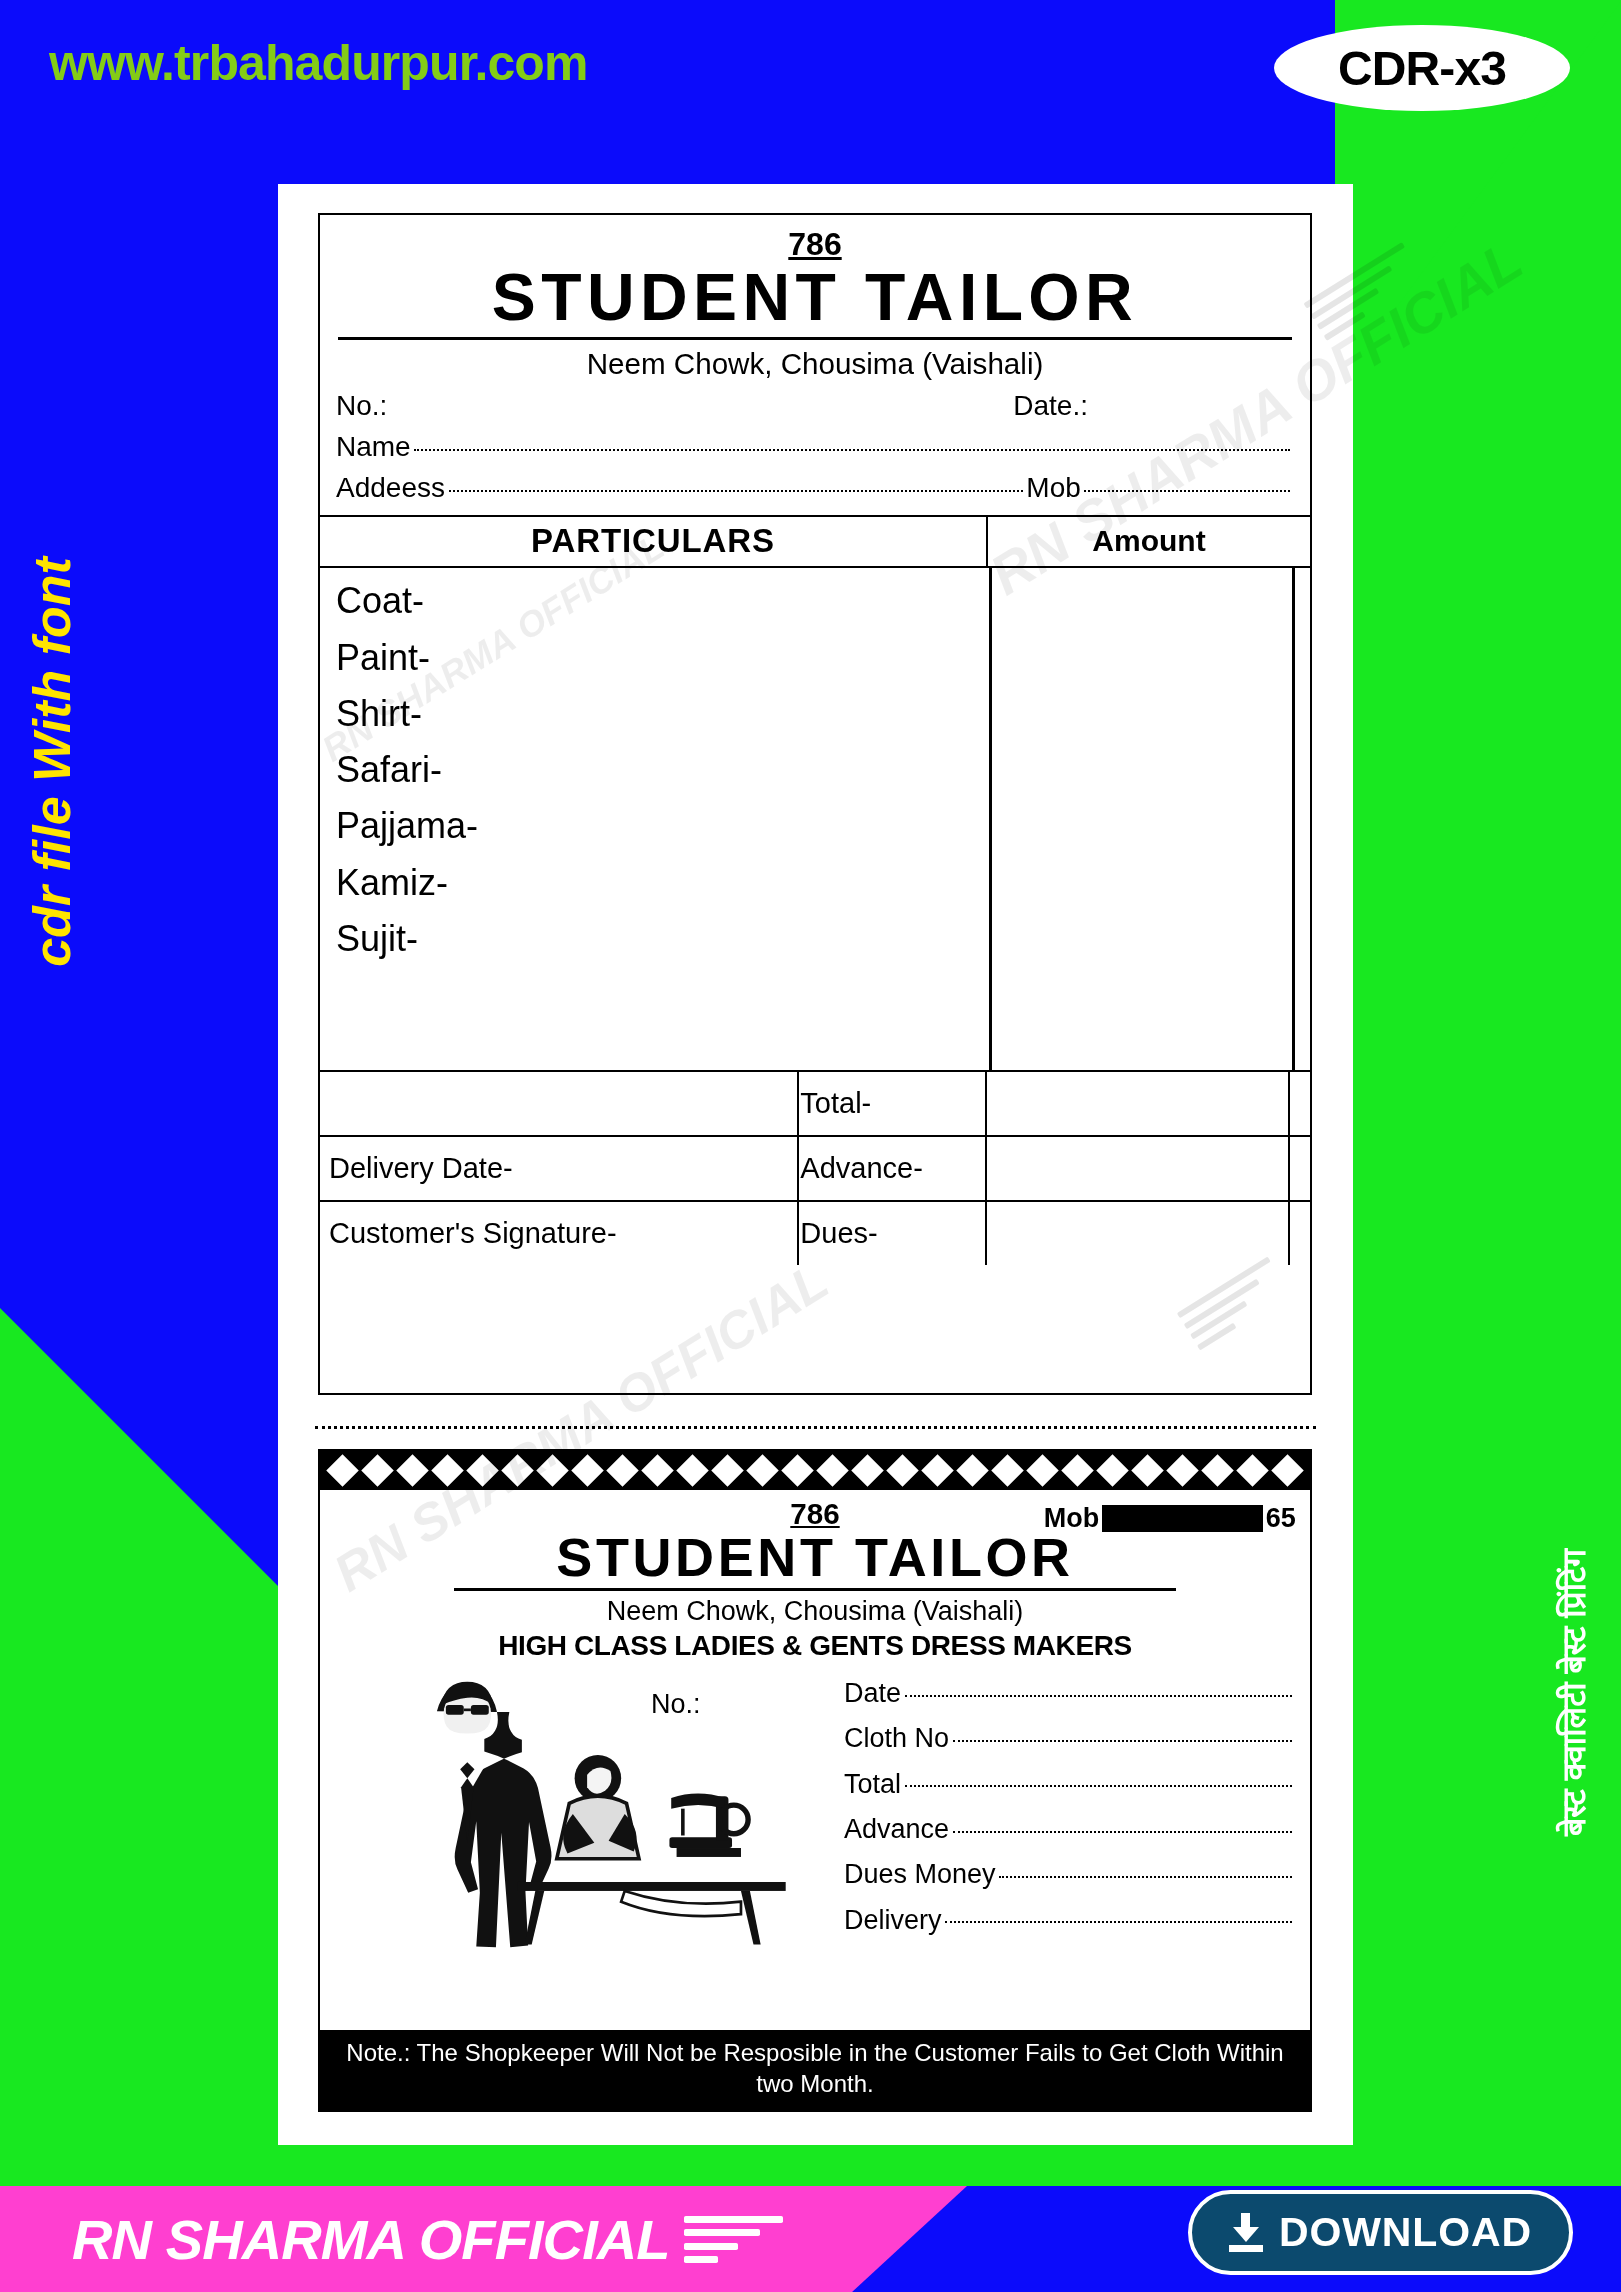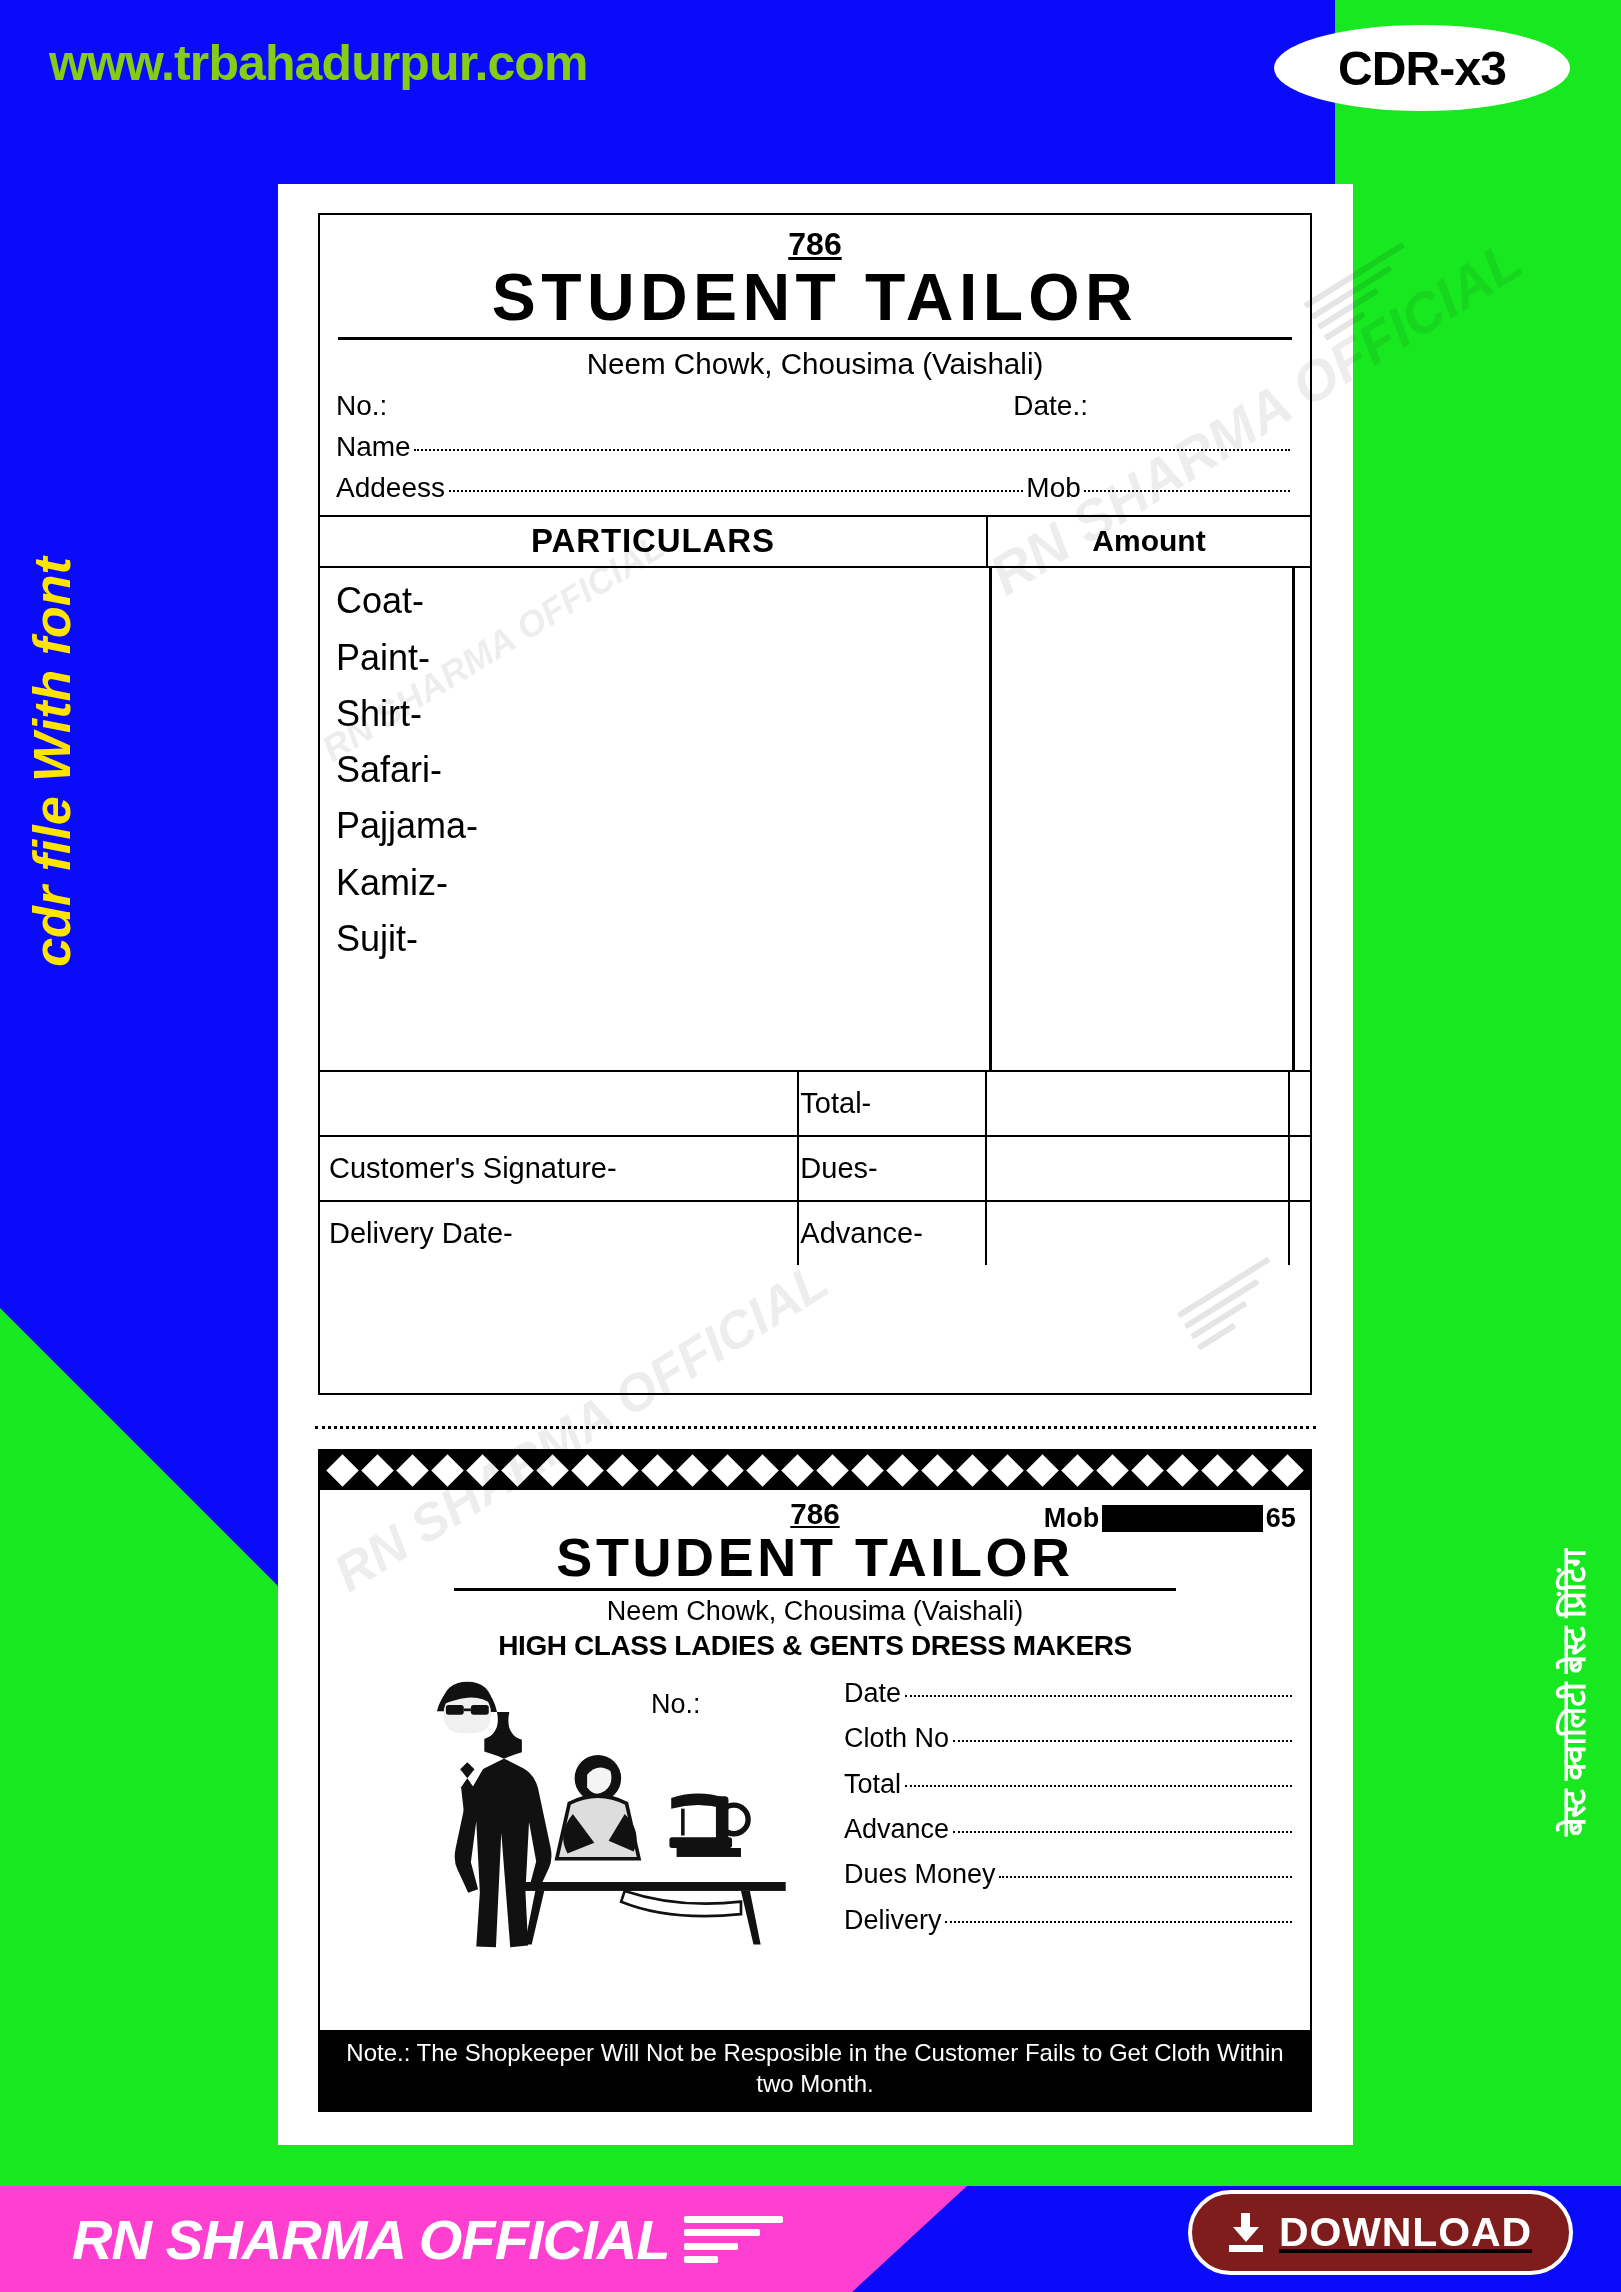--- a/index.html
+++ b/index.html
@@ -390,27 +390,26 @@
   #banner-lines {
     margin-left: 14.3px;
     display: flex; flex-direction: column; gap: 6.3px;
   }
   #banner-lines div { height: 7.2px; background: #fff; border-radius: 1.8px; }
 
   #download-btn {
     position: absolute;
     right: 49px; bottom: 18px;
     width: 385px; height: 85px;
-    background: #7f1d1d;
+    background: #0c4a6e;
     border: 4.5px solid #ffffff;
     border-radius: 43px;
     display: flex; align-items: center; justify-content: center;
     z-index: 50;
     gap: 16px;
-    text-decoration: underline;
   }
   #download-btn .dl-label {
     color: #fff; font-size: 41px; font-weight: bold; letter-spacing: 0.9px;
   }
   .dl-icon { width: 34px; height: 39px; position: relative; }
   .dl-icon .stem { position: absolute; left: 12.5px; top: 0; width: 9px; height: 18px; background: #fff; }
   .dl-icon .arrow {
     position: absolute; left: 3.6px; top: 14.3px;
     width: 0; height: 0;
     border-left: 13.4px solid transparent;
@@ -503,29 +502,29 @@
   </div>
 
   <div class="bottom-row total-row">
     <div class="br-left" style="border-right:2.7px solid #000;"></div>
     <div class="br-label" style="width:188px;">Total-</div>
     <div class="br-amt"></div>
     <div class="br-amt2"></div>
   </div>
 
   <div class="bottom-row">
+    <div class="br-left">Delivery Date-</div>
+    <div class="br-label" style="width:188px;">Advance-</div>
+    <div class="br-amt"></div>
+    <div class="br-amt2"></div>
+  </div>
+
+  <div class="bottom-row">
     <div class="br-left">Customer's Signature-</div>
     <div class="br-label" style="width:188px;">Dues-</div>
-    <div class="br-amt"></div>
-    <div class="br-amt2"></div>
-  </div>
-
-  <div class="bottom-row">
-    <div class="br-left">Delivery Date-</div>
-    <div class="br-label" style="width:188px;">Advance-</div>
     <div class="br-amt"></div>
     <div class="br-amt2"></div>
   </div>
 </div>
 
 <div id="separator"></div>
 
 <div id="card-bottom">
   <div id="diamond-strip">
     <i></i>

